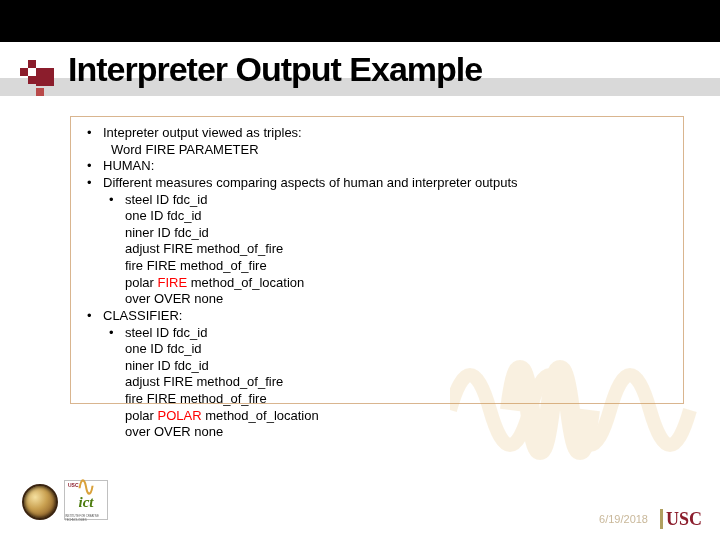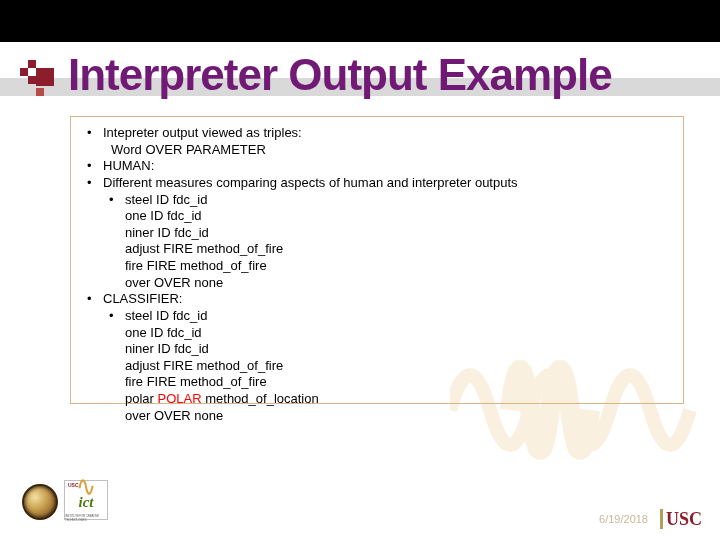--- a/index.html
+++ b/index.html
@@ -43,23 +43,23 @@
   .checker .sq.a { width: 8px; height: 8px; left: 0; top: 8px; }
   .checker .sq.b { width: 8px; height: 8px; left: 8px; top: 0; }
   .checker .sq.c { width: 8px; height: 8px; left: 8px; top: 16px; }
   .checker .sq.d { width: 18px; height: 18px; left: 16px; top: 8px; }
   .checker .sq.e { width: 8px; height: 8px; left: 16px; top: 28px; background:#b94a4a; }
   .title {
     position: absolute;
     left: 68px;
     top: 0;
     font-family: "Verdana", "Arial Black", sans-serif;
-    font-size: 44px;
-    font-weight: bold;
-    color: #701a75;
+    font-size: 34px;
+    font-weight: bold;
+    color: #000000;
     letter-spacing: -1px;
     white-space: nowrap;
   }
   .content-box {
     margin: 8px 36px 0 70px;
     border: 1px solid #d9b58f;
     background: #ffffff;
     padding: 8px 10px 10px 10px;
     font-size: 13px;
     line-height: 1.28;
@@ -189,28 +189,29 @@
 </div>
 
 <svg class="wave-bg" viewBox="0 0 260 180">
   <path d="M 0 90 Q 20 20 40 90 T 80 90 T 120 90 T 160 90 T 200 90 T 240 90" stroke="#d9a13a" stroke-width="14" fill="none"></path>
   <path d="M 60 90 Q 70 10 80 90 Q 90 170 100 90 Q 110 10 120 90 Q 130 170 140 90" stroke="#d9a13a" stroke-width="20" fill="none"></path>
 </svg>
 
 <div class="content-box">
   <ul>
     <li><span>Intepreter output viewed as triples:</span></li>
-    <div class="line2">Word OVER PARAMETER</div>
+    <div class="line2">Word FIRE PARAMETER</div>
     <li><span>HUMAN:</span></li>
     <li><span>Different measures comparing aspects of human and interpreter outputs</span></li>
     <li class="sub"><span>steel ID fdc_id</span></li>
     <div class="line">one ID fdc_id</div>
     <div class="line">niner ID fdc_id</div>
     <div class="line">adjust FIRE method_of_fire</div>
     <div class="line">fire FIRE method_of_fire</div>
+    <div class="line"><span>polar </span><span class="red">FIRE</span><span> method_of_location</span></div>
     <div class="line">over OVER none</div>
     <li><span>CLASSIFIER:</span></li>
     <li class="sub"><span>steel ID fdc_id</span></li>
     <div class="line">one ID fdc_id</div>
     <div class="line"> niner ID fdc_id</div>
     <div class="line">adjust FIRE method_of_fire</div>
     <div class="line">fire FIRE method_of_fire</div>
     <div class="line"><span> polar </span><span class="red">POLAR</span><span> method_of_location</span></div>
     <div class="line">over OVER none</div>
   </ul>

